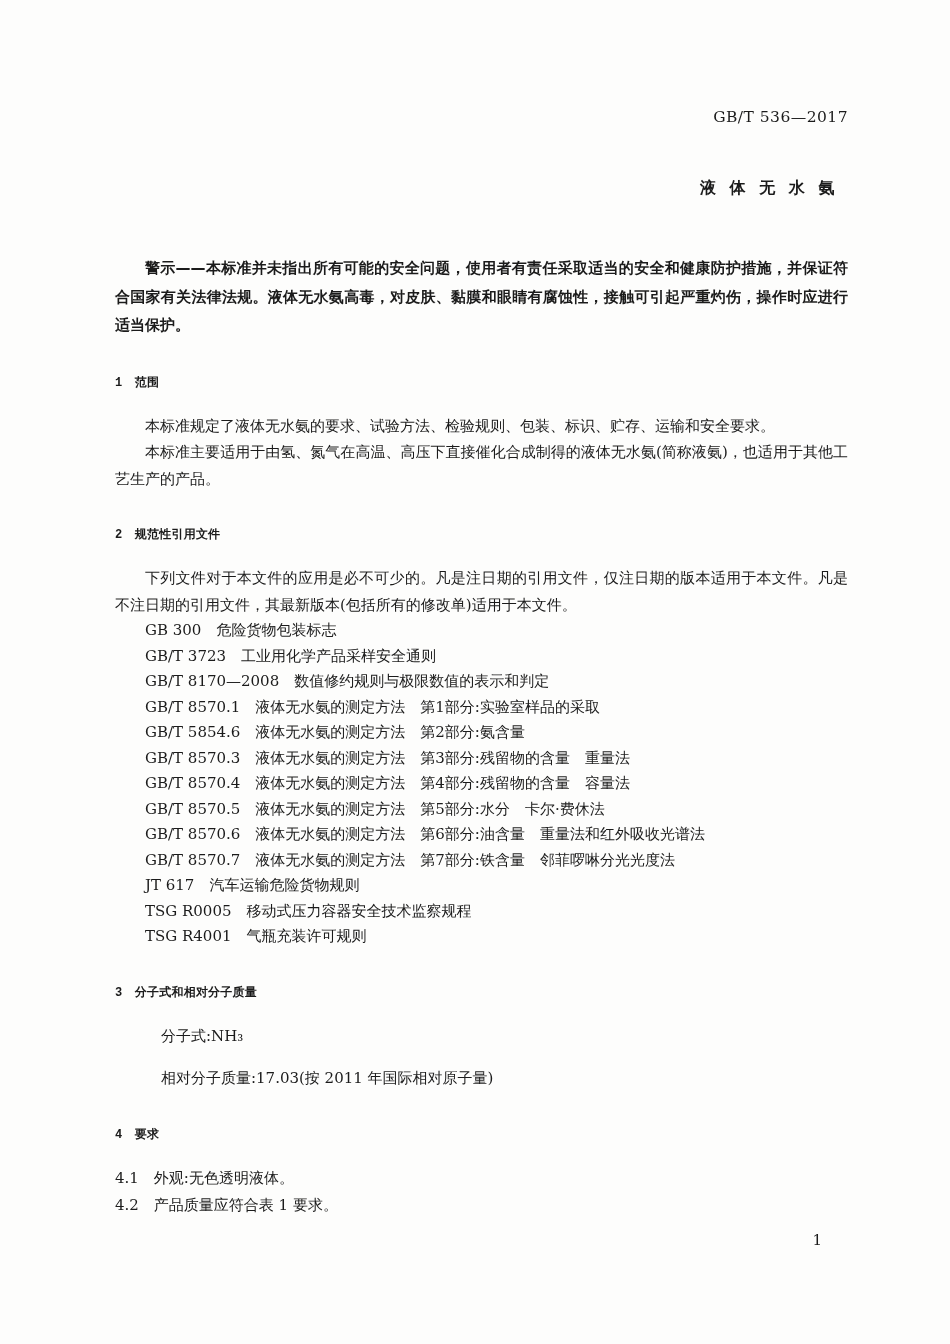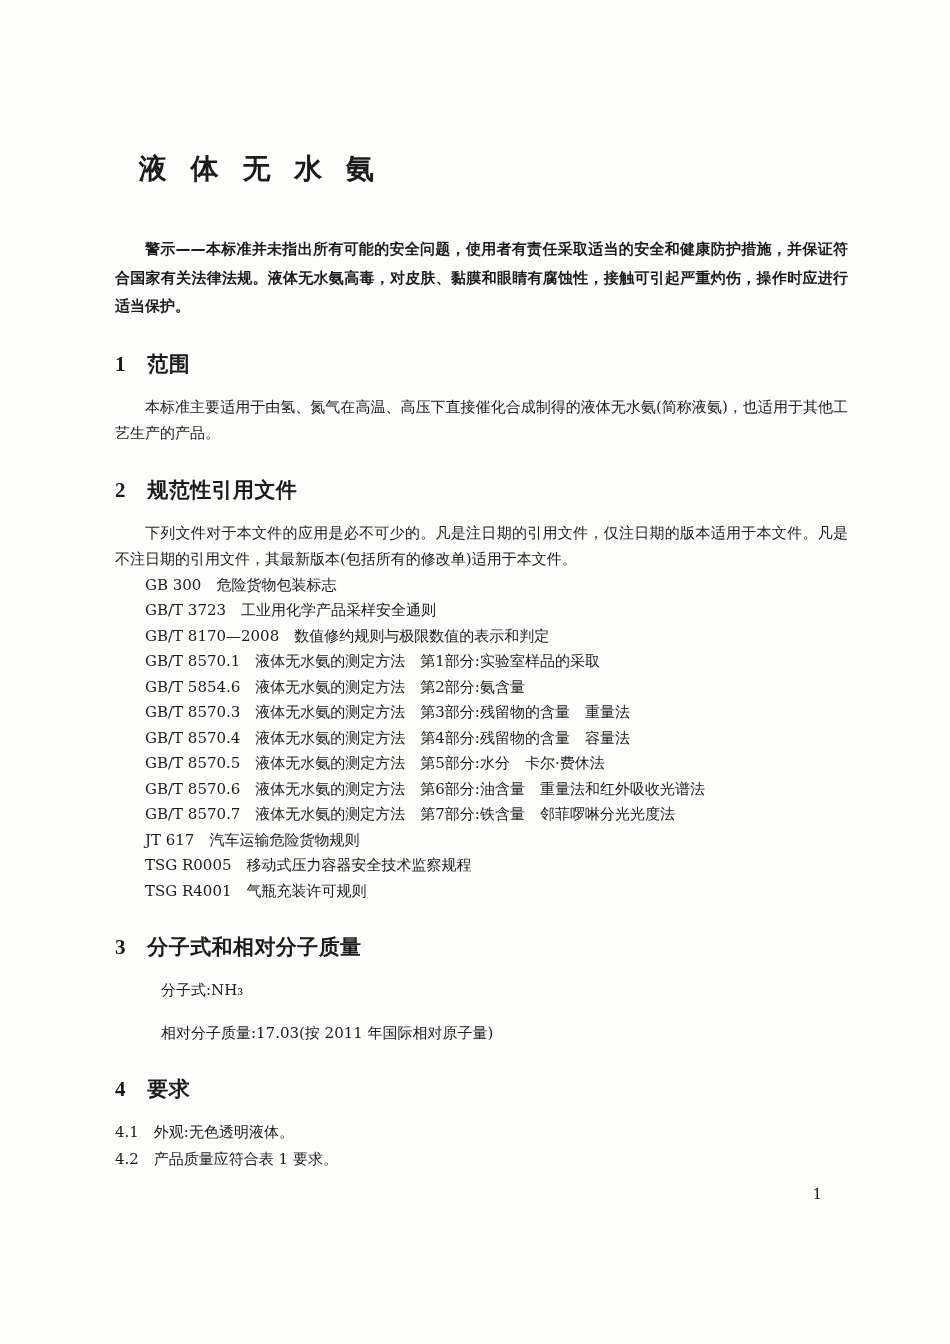--- a/index.html
+++ b/index.html
@@ -20,42 +20,42 @@
     overflow: hidden;
   }
   .doc-number {
     text-align: right;
     font-size: 15.5px;
     line-height: 19px;
     letter-spacing: 0.03em;
   }
   .title {
     margin: 46px 0 0 0;
-    text-align: left;
+    text-align: right;
     font-family: "DejaVu Sans", "Liberation Sans", sans-serif;
     font-weight: 700;
-    font-size: 28px;
+    font-size: 16px;
     line-height: 29px;
     letter-spacing: 0.85em;
     padding-left: 0.85em; 
   }
   .warning {
     margin: 52px 0 0 0;
     font-family: "DejaVu Sans", "Liberation Sans", sans-serif;
     font-weight: 700;
     font-size: 15px;
     line-height: 28.5px;
     text-align: justify;
     text-indent: 2em;
   }
   h2.section-heading {
     margin: 34px 0 20px 0;
-    font-family: Liberation Serif, serif;
+    font-family: Liberation Mono, monospace;
     font-weight: 700;
-    font-size: 21px;
+    font-size: 12px;
     line-height: 19px;
     letter-spacing: 0.02em;
   }
   p.body-para {
     margin: 0;
     line-height: 26.5px;
     text-align: justify;
     text-indent: 2em;
   }
   .refs p {
@@ -81,26 +81,28 @@
     padding-right: 26px;
     font-size: 15px;
     line-height: 19px;
   }
 </style>
 </head>
 <body>
 
 <div class="page">
 
+  <div class="doc-number">GB/T 536—2017</div>
 
   <h1 class="title">液体无水氨</h1>
 
   <p class="warning">警示——本标准并未指出所有可能的安全问题，使用者有责任采取适当的安全和健康防护措施，并保证符合国家有关法律法规。液体无水氨高毒，对皮肤、黏膜和眼睛有腐蚀性，接触可引起严重灼伤，操作时应进行适当保护。</p>
 
   <h2 class="section-heading">1　范围</h2>
+  <p class="body-para">本标准规定了液体无水氨的要求、试验方法、检验规则、包装、标识、贮存、运输和安全要求。</p>
   <p class="body-para">本标准主要适用于由氢、氮气在高温、高压下直接催化合成制得的液体无水氨(简称液氨)，也适用于其他工艺生产的产品。</p>
 
   <h2 class="section-heading">2　规范性引用文件</h2>
   <p class="body-para">下列文件对于本文件的应用是必不可少的。凡是注日期的引用文件，仅注日期的版本适用于本文件。凡是不注日期的引用文件，其最新版本(包括所有的修改单)适用于本文件。</p>
 
   <div class="refs">
     <p>GB 300　危险货物包装标志</p>
     <p>GB/T 3723　工业用化学产品采样安全通则</p>
     <p>GB/T 8170—2008　数值修约规则与极限数值的表示和判定</p>
     <p>GB/T 8570.1　液体无水氨的测定方法　第1部分:实验室样品的采取</p>

